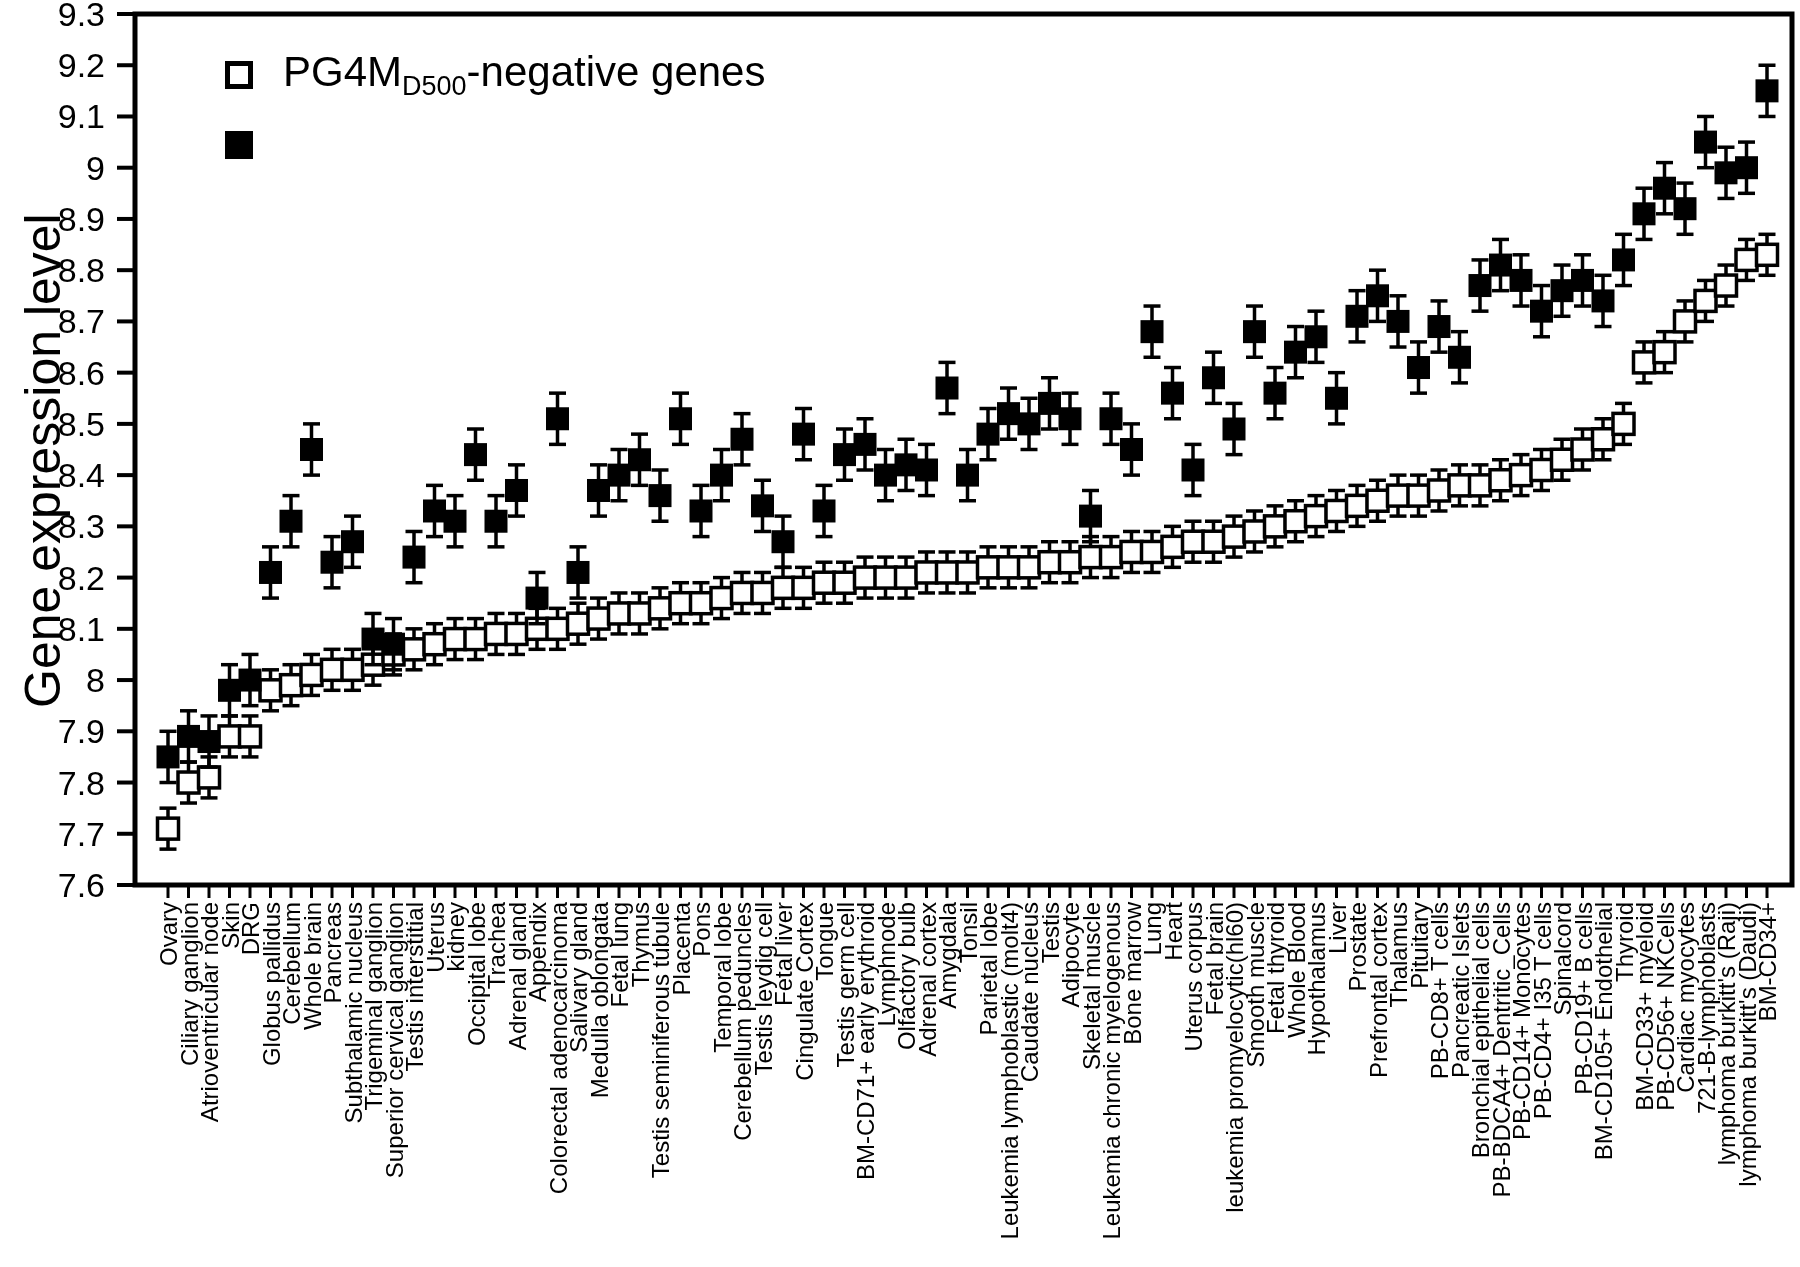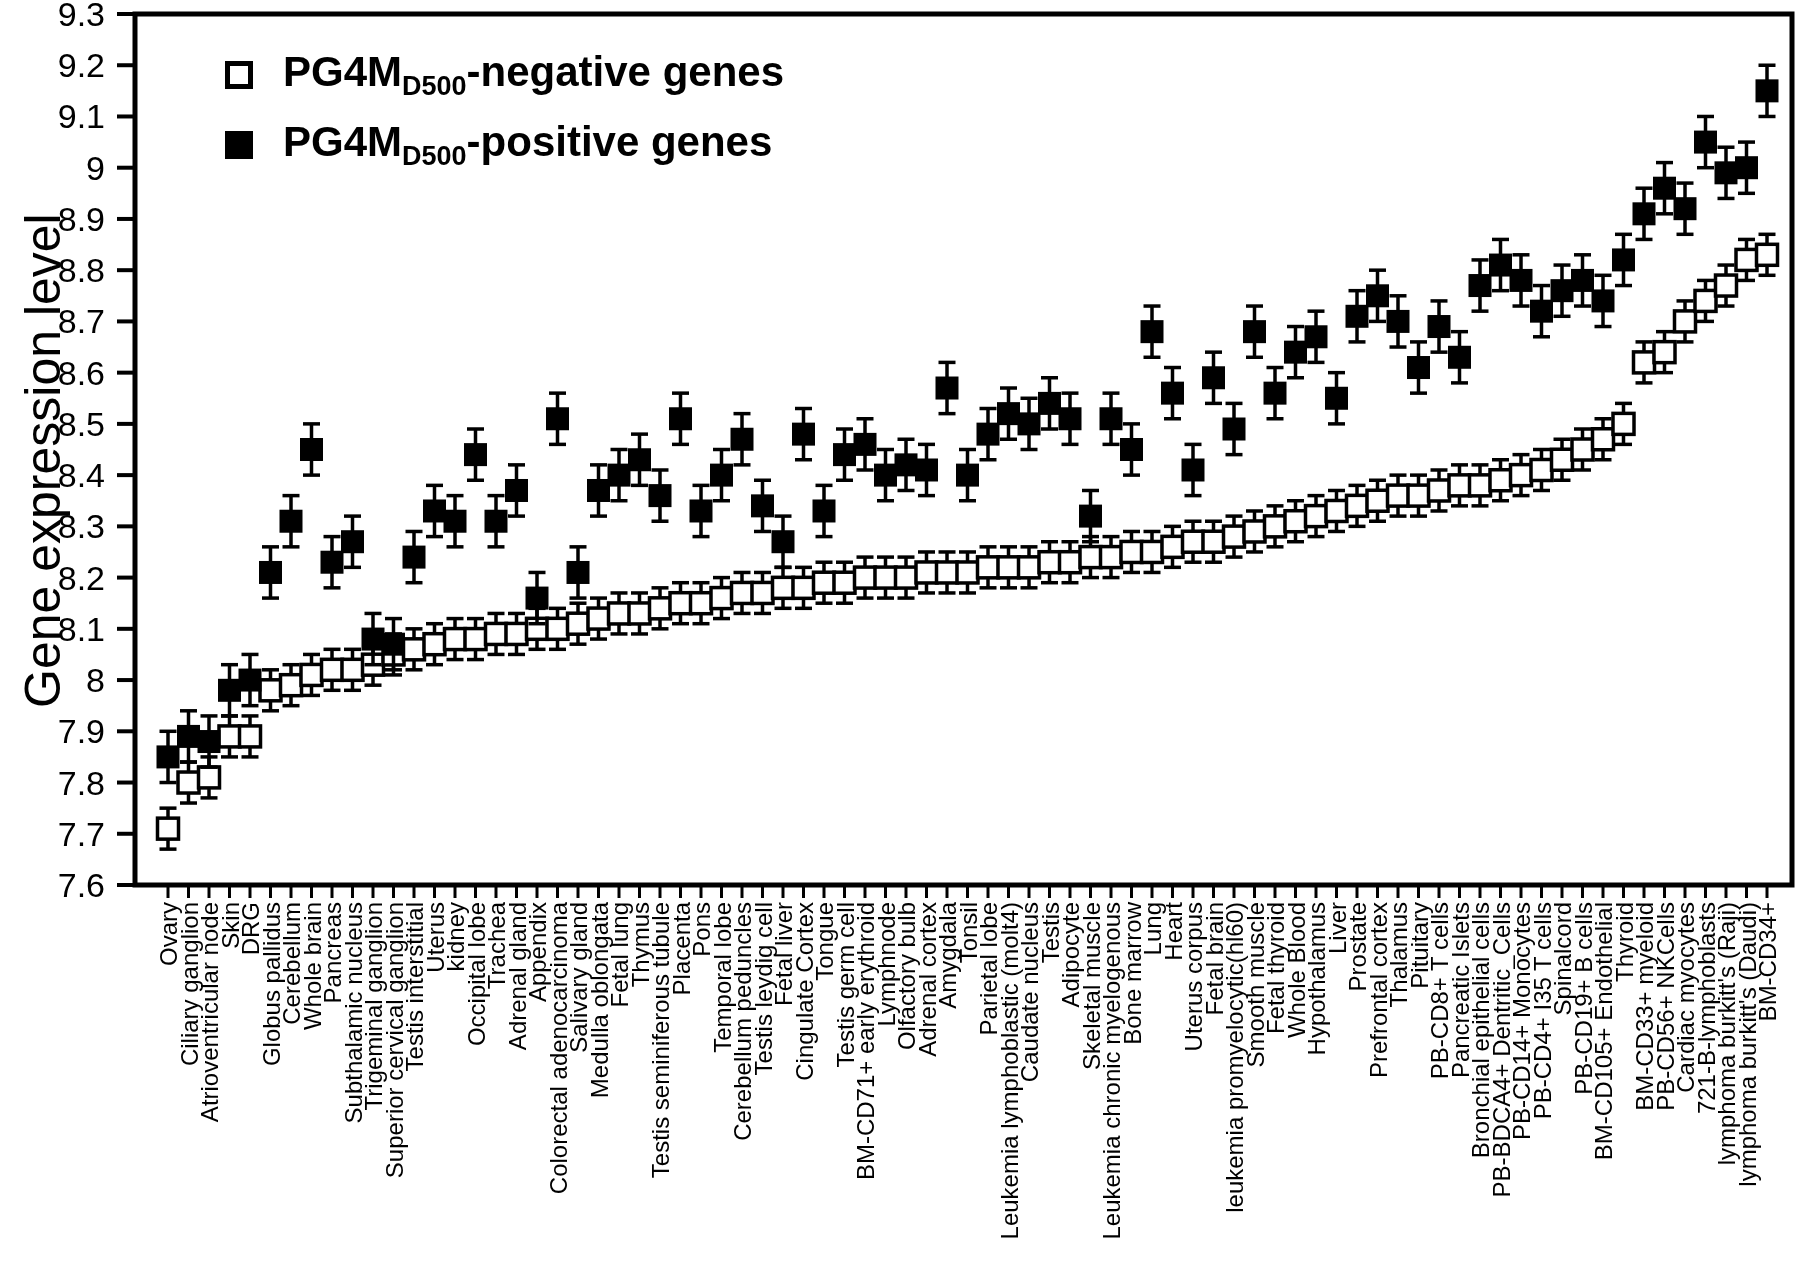--- a/index.html
+++ b/index.html
@@ -9,21 +9,21 @@
   #chart-svg text{font-family:"Liberation Sans",sans-serif;fill:#000000;}
   .ylabel{position:absolute;left:14px;top:708px;transform-origin:0 0;
           transform:rotate(-90deg);font-size:50px;letter-spacing:0px;
           white-space:nowrap;}
   .legend{position:absolute;left:225px;top:40px;}
   .legend-row{display:flex;align-items:center;height:70px;}
   .legend-marker{display:inline-block;width:28px;height:28px;margin-right:30px;
                  box-sizing:border-box;}
   .legend-marker[data-marker="open-square"]{background:#ffffff;border:5px solid #000000;}
   .legend-marker[data-marker="filled-square"]{background:#000000;border:5px solid #000000;}
-  .legend-label{font-size:42px;white-space:nowrap;font-weight:bold;}
+  .legend-label{font-size:42px;white-space:nowrap;}
   .legend-label sub{font-size:27px;}
 </style>
 </head>
 <body>
 
 <svg id="chart-svg" width="1800" height="1267" viewBox="0 0 1800 1267">
     <g>
       <rect x="135" y="14" width="1657" height="871" fill="none" stroke="#000" stroke-width="5"></rect>
       <line x1="117" y1="14" x2="135" y2="14" stroke="#000" stroke-width="4"></line>
       <text x="105" y="26" text-anchor="end" font-size="34">9.3</text>
@@ -860,15 +860,14 @@
 
 <div class="ylabel">Gene expression level</div>
 
 <div class="legend">
   <div class="legend-row">
     <span class="legend-marker" data-marker="open-square"></span>
     <span class="legend-label"><span>PG4M</span><sub>D500</sub><span>-negative genes</span></span>
   </div>
   <div class="legend-row">
     <span class="legend-marker" data-marker="filled-square"></span>
-    <span class="legend-label"><span>PG4M</span><sub>D500</sub><span>-positive genes</span></span>
   </div>
 </div>
 
 </body></html>

